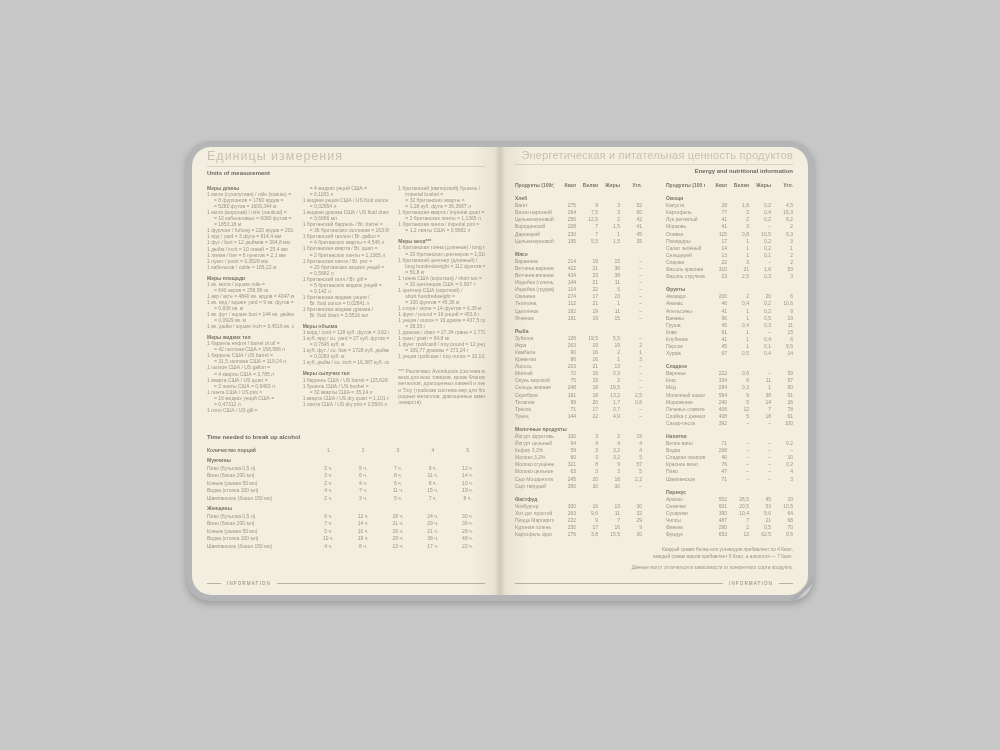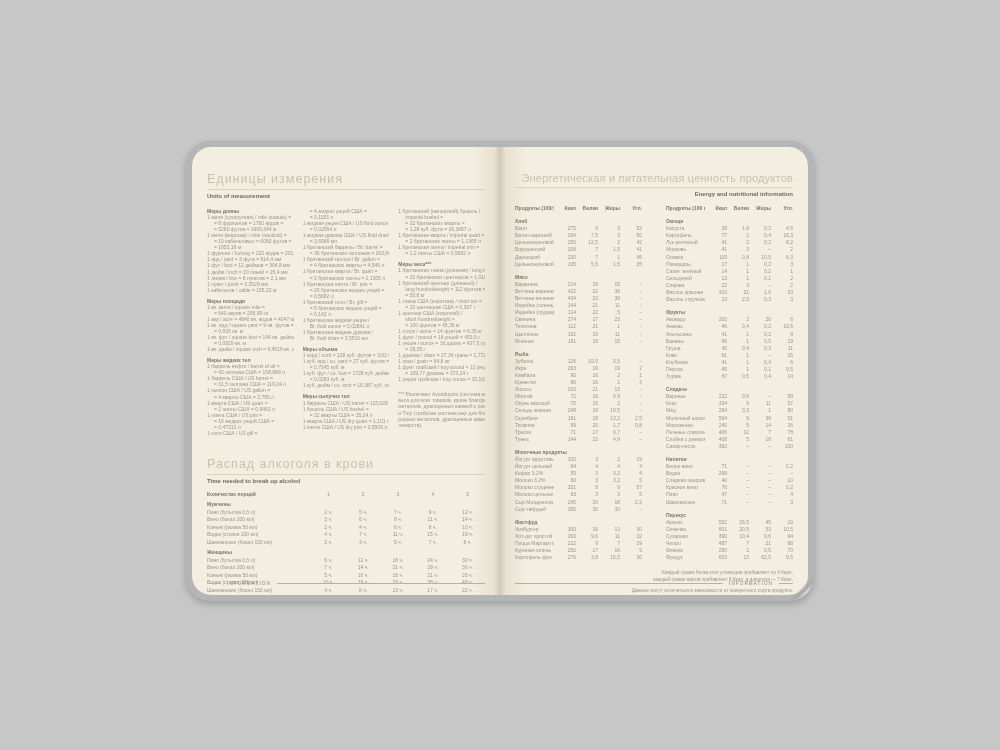--- a/index.html
+++ b/index.html
@@ -1,21 +1,21 @@
 <!DOCTYPE html>
 <html><head>
 <meta charset="utf-8">
 <style>
   html,body{margin:0;padding:0;}
   body{width:1000px;height:750px;background:#c7c7c8;font-family:"Liberation Sans",sans-serif;overflow:hidden;}
   .stage{position:relative;width:1000px;height:750px;}
   .notebook{position:absolute;left:186px;top:141px;width:628px;height:460px;background:#b3b5b7;border-radius:24px;box-shadow:0 3px 7px rgba(0,0,0,0.22);}
   .curl{position:absolute;right:1px;bottom:1px;width:34px;height:34px;border-bottom-right-radius:22px;background:linear-gradient(315deg,#c6c7c8 10%,#dddedd 20%,#a7a9ab 27%,rgba(0,0,0,0) 36%);pointer-events:none;z-index:5;}
   .pages{position:absolute;inset:6px;display:flex;border-radius:19px;overflow:hidden;box-shadow:inset 0 -2px 3px rgba(0,0,0,0.14);}
-  .page{width:50%;background:#f4eee0;position:relative;padding:25px 15px;box-sizing:border-box;}
+  .page{width:50%;background:#f4eee0;position:relative;padding:2px 15px;box-sizing:border-box;}
   .spine{position:absolute;left:50%;top:6px;bottom:6px;width:56px;transform:translateX(-50%);pointer-events:none;z-index:4;
     background:linear-gradient(90deg,rgba(95,82,58,0) 0%,rgba(95,82,58,0.08) 40%,rgba(60,50,32,0.20) 50%,rgba(95,82,58,0.08) 60%,rgba(95,82,58,0) 100%);}
   .ptitle{font-size:12.5px;letter-spacing:1px;color:#c9c1af;padding-bottom:3px;border-bottom:1px solid #dad4c3;white-space:nowrap;}
   .ptitle.ralign{text-align:right;font-size:11px;letter-spacing:0.2px;}
   .psub{font-size:6px;font-weight:bold;color:#6e695f;margin-top:3px;}
   .psub.ralign{text-align:right;}
   
   #units-cols{display:flex;gap:9px;margin-top:9px;font-size:5px;color:#9d9487;}
   .ucol{flex:1 1 0;min-width:0;}
   .ublock{margin-top:5px;}
@@ -185,21 +185,20 @@
                 <div class="line">веса для всех товаров, кроме благородных</div>
                 <div class="line">металлов, драгоценных камней и лекарств)</div>
                 <div class="line">и Troy (тройская система мер для благо-</div>
                 <div class="line">родных металлов, драгоценных камней и</div>
                 <div class="line">лекарств).</div>
               </div>
             </div>
           </div>
 
         <div class="alcohol-sec">
-          <div class="ptitle">Распад алкоголя в крови</div>
           <div class="psub">Time needed to break up alcohol</div>
           <div id="alcohol-table">
               <div class="arow head">
                 <div class="alabel">Количество порций</div>
                 <div class="acell">1</div>
                 <div class="acell">2</div>
                 <div class="acell">3</div>
                 <div class="acell">4</div>
                 <div class="acell">5</div>
               </div>

